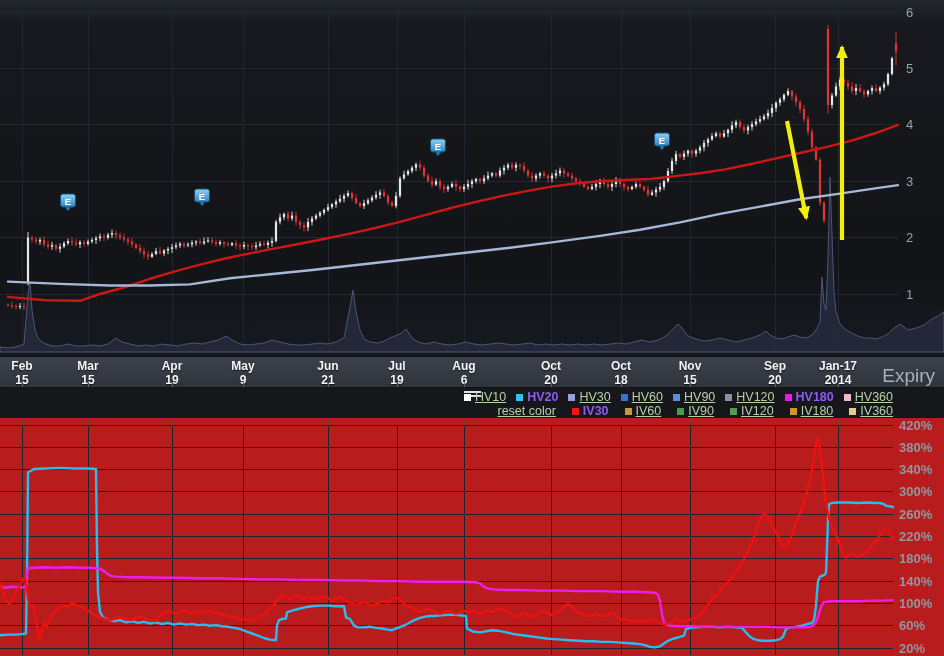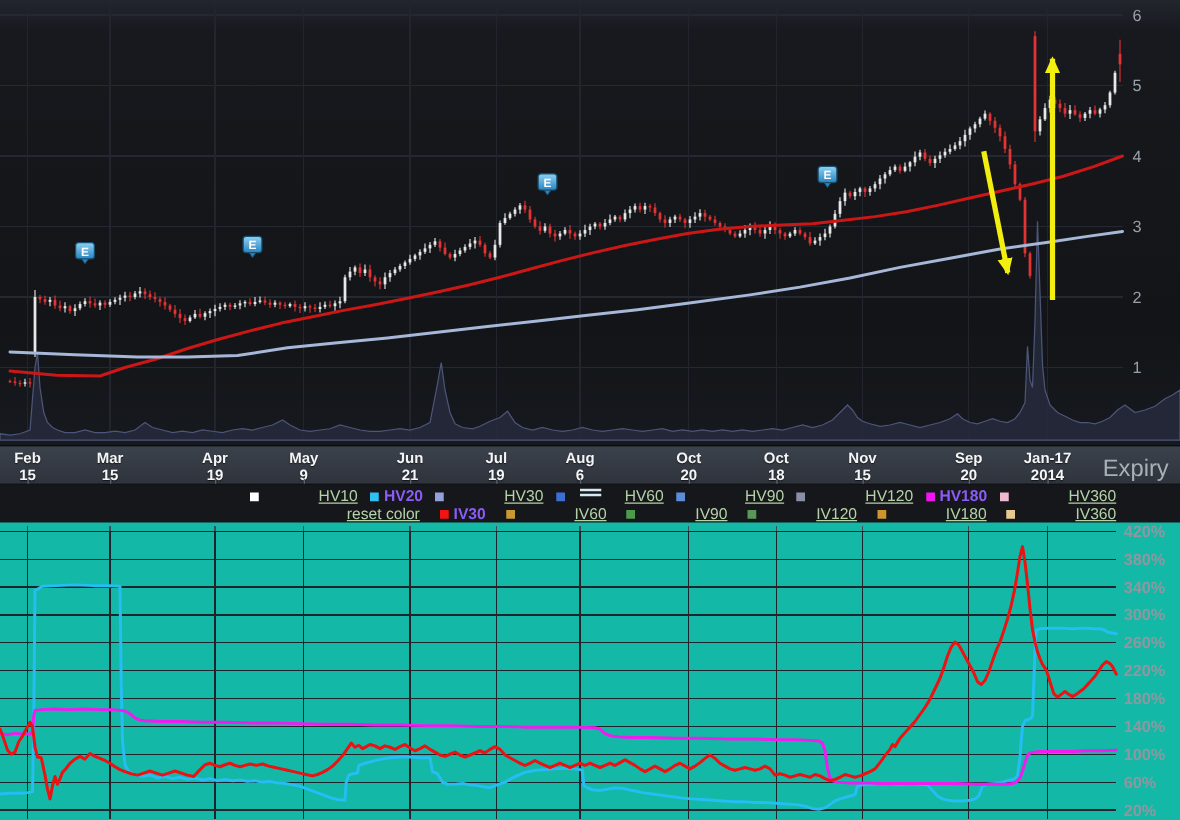--- a/index.html
+++ b/index.html
@@ -18,24 +18,24 @@
   #expiry-label{position:absolute;right:9px;top:8px;color:#a9b0b8;font-size:19px;}
   #legend-region{top:388px;width:944px;height:30px;background:#16171a;}
   #legend-handle{position:absolute;left:464px;top:391px;width:17px;cursor:pointer;}
   #legend-handle .bar{height:2px;background:#d6e8f1;margin-bottom:2px;}
   #legend-rows{position:absolute;right:51px;top:390px;display:flex;
     flex-direction:column;align-items:flex-end;}
   .lrow{display:flex;align-items:center;height:14px;font-size:12.5px;white-space:nowrap;}
   .litem{display:flex;align-items:center;margin-left:10px;cursor:pointer;}
   .lrow2 .litem{margin-left:16px;}
   .sw{width:7px;height:7px;display:inline-block;margin-right:4px;}
-  .llink{color:#b5d1a8;text-decoration:underline;margin-left:44px;}
+  .llink{color:#b5d1a8;text-decoration:underline;}
   .lactive{color:#8b5cf6;font-weight:bold;text-decoration:none;}
   #reset-link{color:#b5d1a8;text-decoration:underline;cursor:pointer;margin-left:0;}
-  #vol-panel{top:418px;width:944px;height:238px;background:#14b8a6;}
+  #vol-panel{top:418px;width:944px;height:238px;background:#b91c1c;}
   svg{display:block;}
 </style>
 </head>
 <body>
 
 <div id="app">
   <div id="price-panel" class="panel">
     <svg id="price-svg" width="944" height="356">
         <g shape-rendering="crispEdges">
           <line x1="0" y1="12" x2="898" y2="12" stroke="#242831" stroke-width="1"></line>

